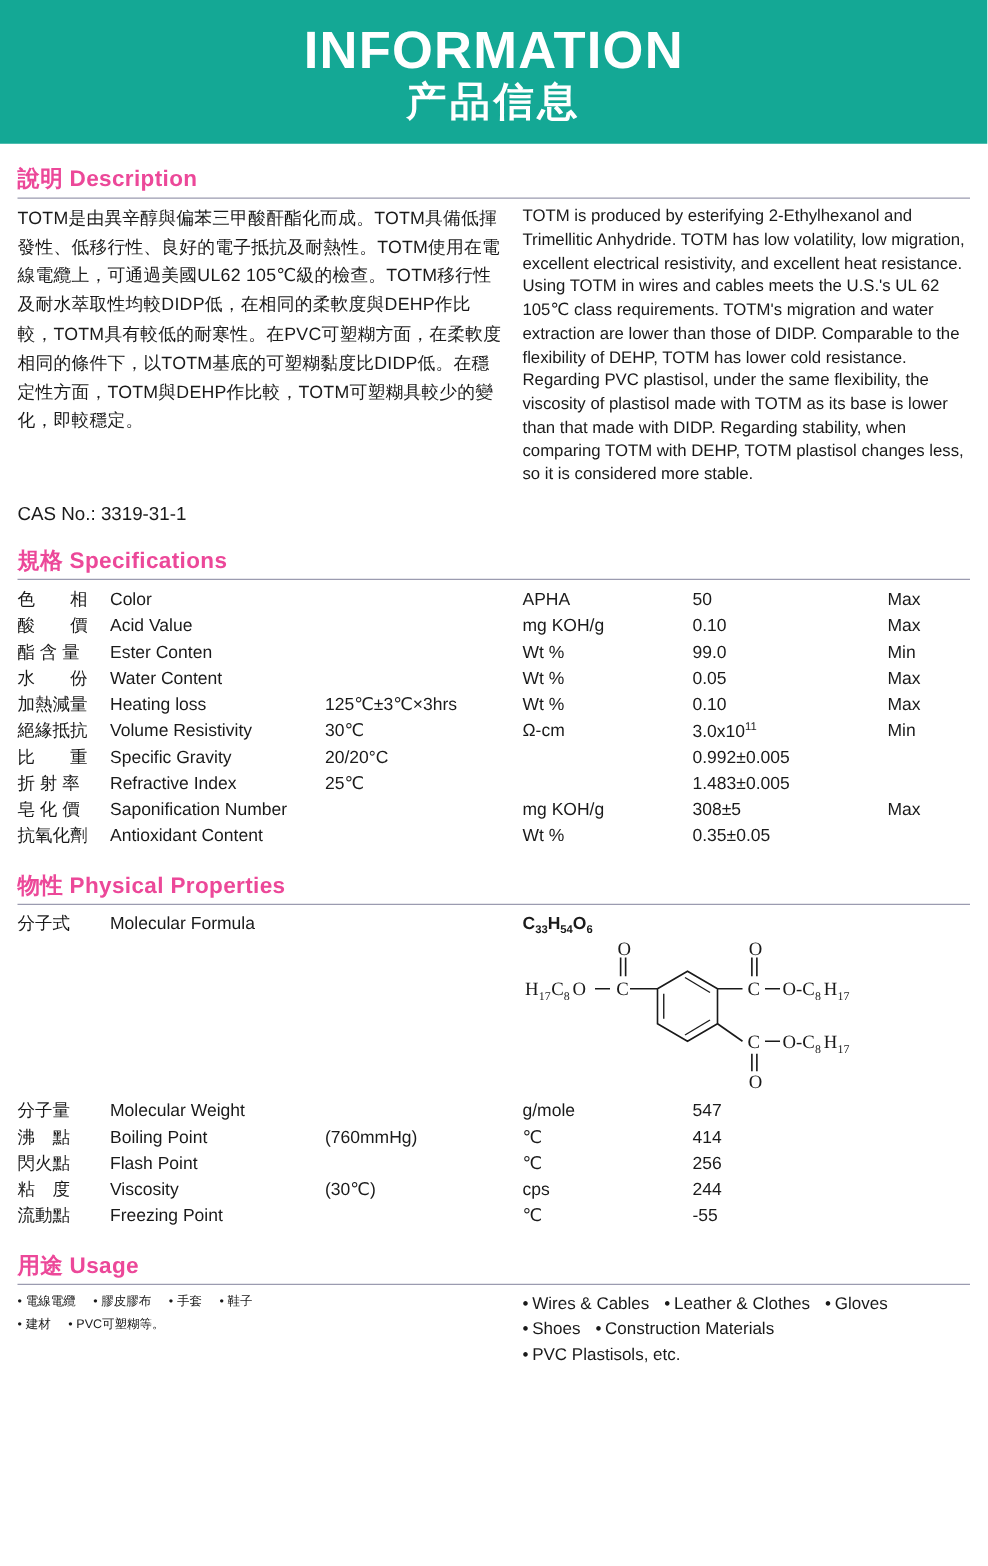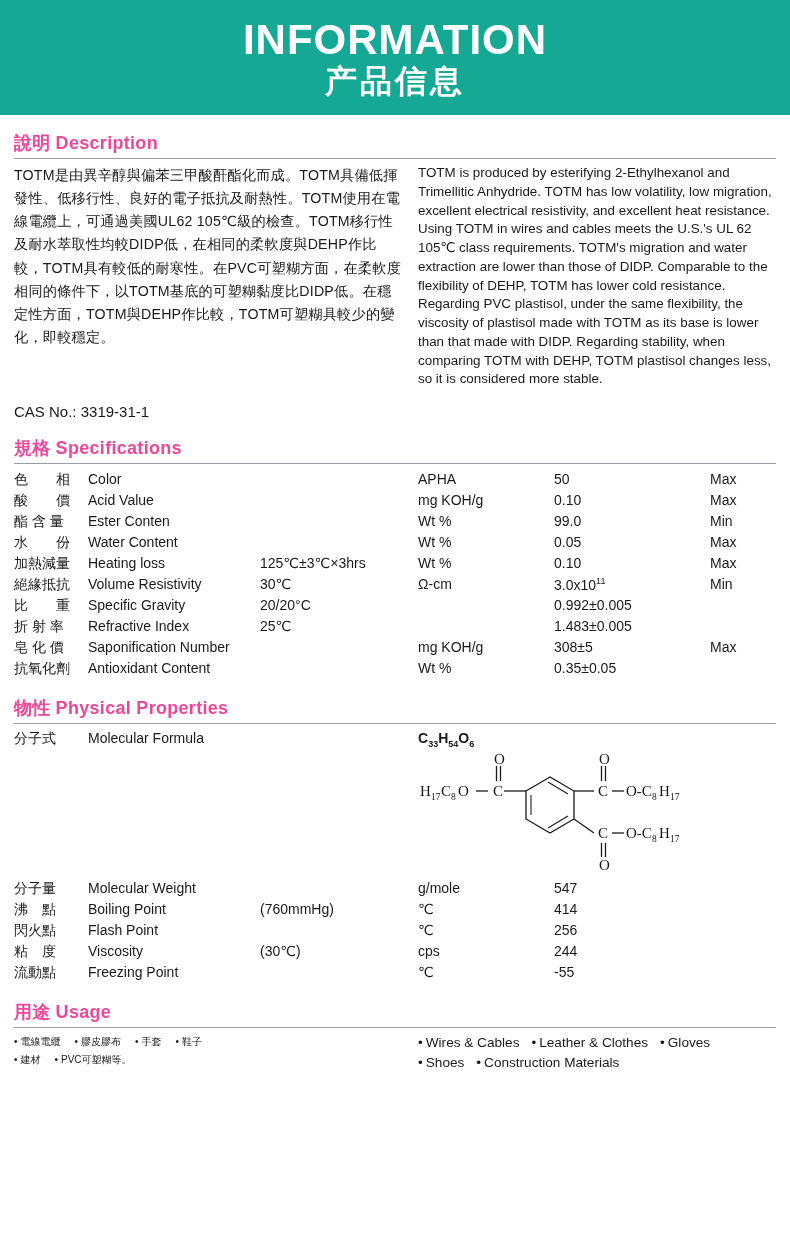--- a/index.html
+++ b/index.html
@@ -385,16 +385,17 @@
   <div class="rule"></div>
 
   <div class="usage-cols">
     <div class="usage-zh">
       <div class="u-line" id="usage-zh-1"><span class="u-item"><span class="dot">•</span><span>電線電纜</span></span><span class="u-item"><span class="dot">•</span><span>膠皮膠布</span></span><span class="u-item"><span class="dot">•</span><span>手套</span></span><span class="u-item"><span class="dot">•</span><span>鞋子</span></span></div>
       <div class="u-line" id="usage-zh-2"><span class="u-item"><span class="dot">•</span><span>建材</span></span><span class="u-item"><span class="dot">•</span><span>PVC可塑糊等。</span></span></div>
     </div>
     <div class="usage-en">
       <div class="u-line" id="usage-en-1"><span class="u-item"><span class="dot">•</span><span>Wires &amp; Cables</span></span><span class="u-item"><span class="dot">•</span><span>Leather &amp; Clothes</span></span><span class="u-item"><span class="dot">•</span><span>Gloves</span></span></div>
       <div class="u-line" id="usage-en-2"><span class="u-item"><span class="dot">•</span><span>Shoes</span></span><span class="u-item"><span class="dot">•</span><span>Construction Materials</span></span></div>
+      <div class="u-line" id="usage-en-3"><span class="u-item"><span class="dot">•</span><span>PVC Plastisols, etc.</span></span></div>
     </div>
   </div>
 
 </div>
 
 </body></html>

